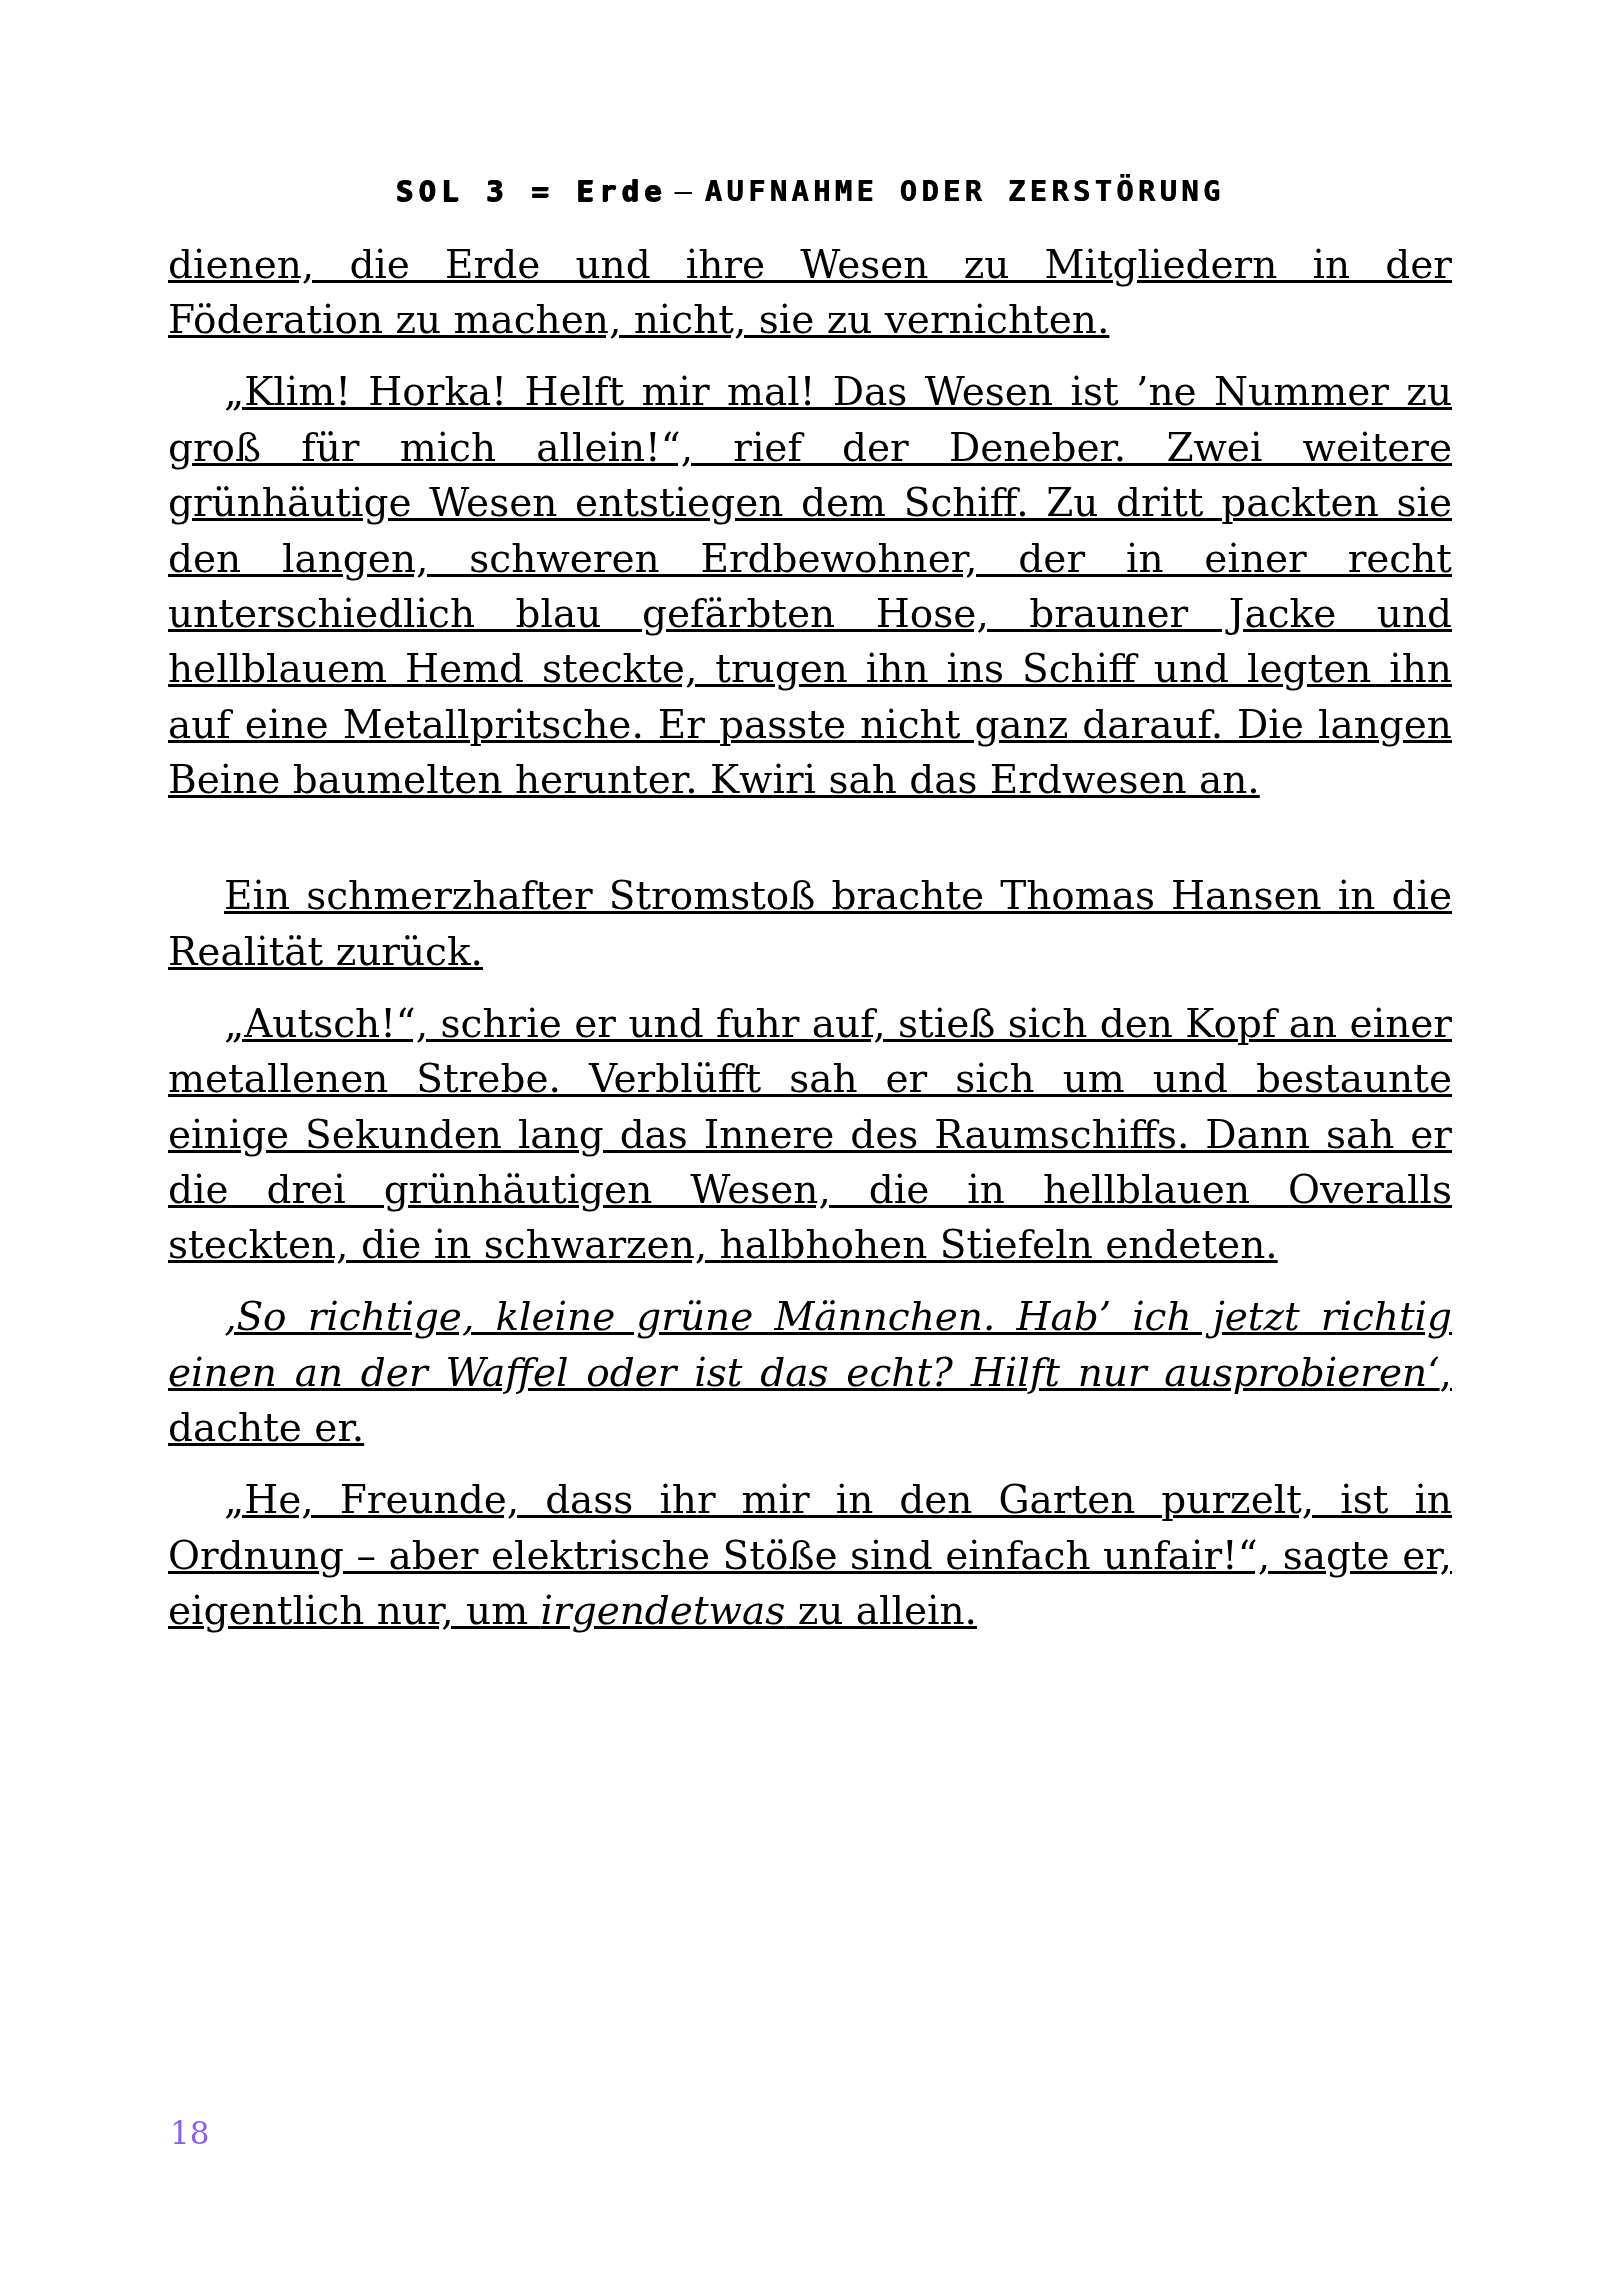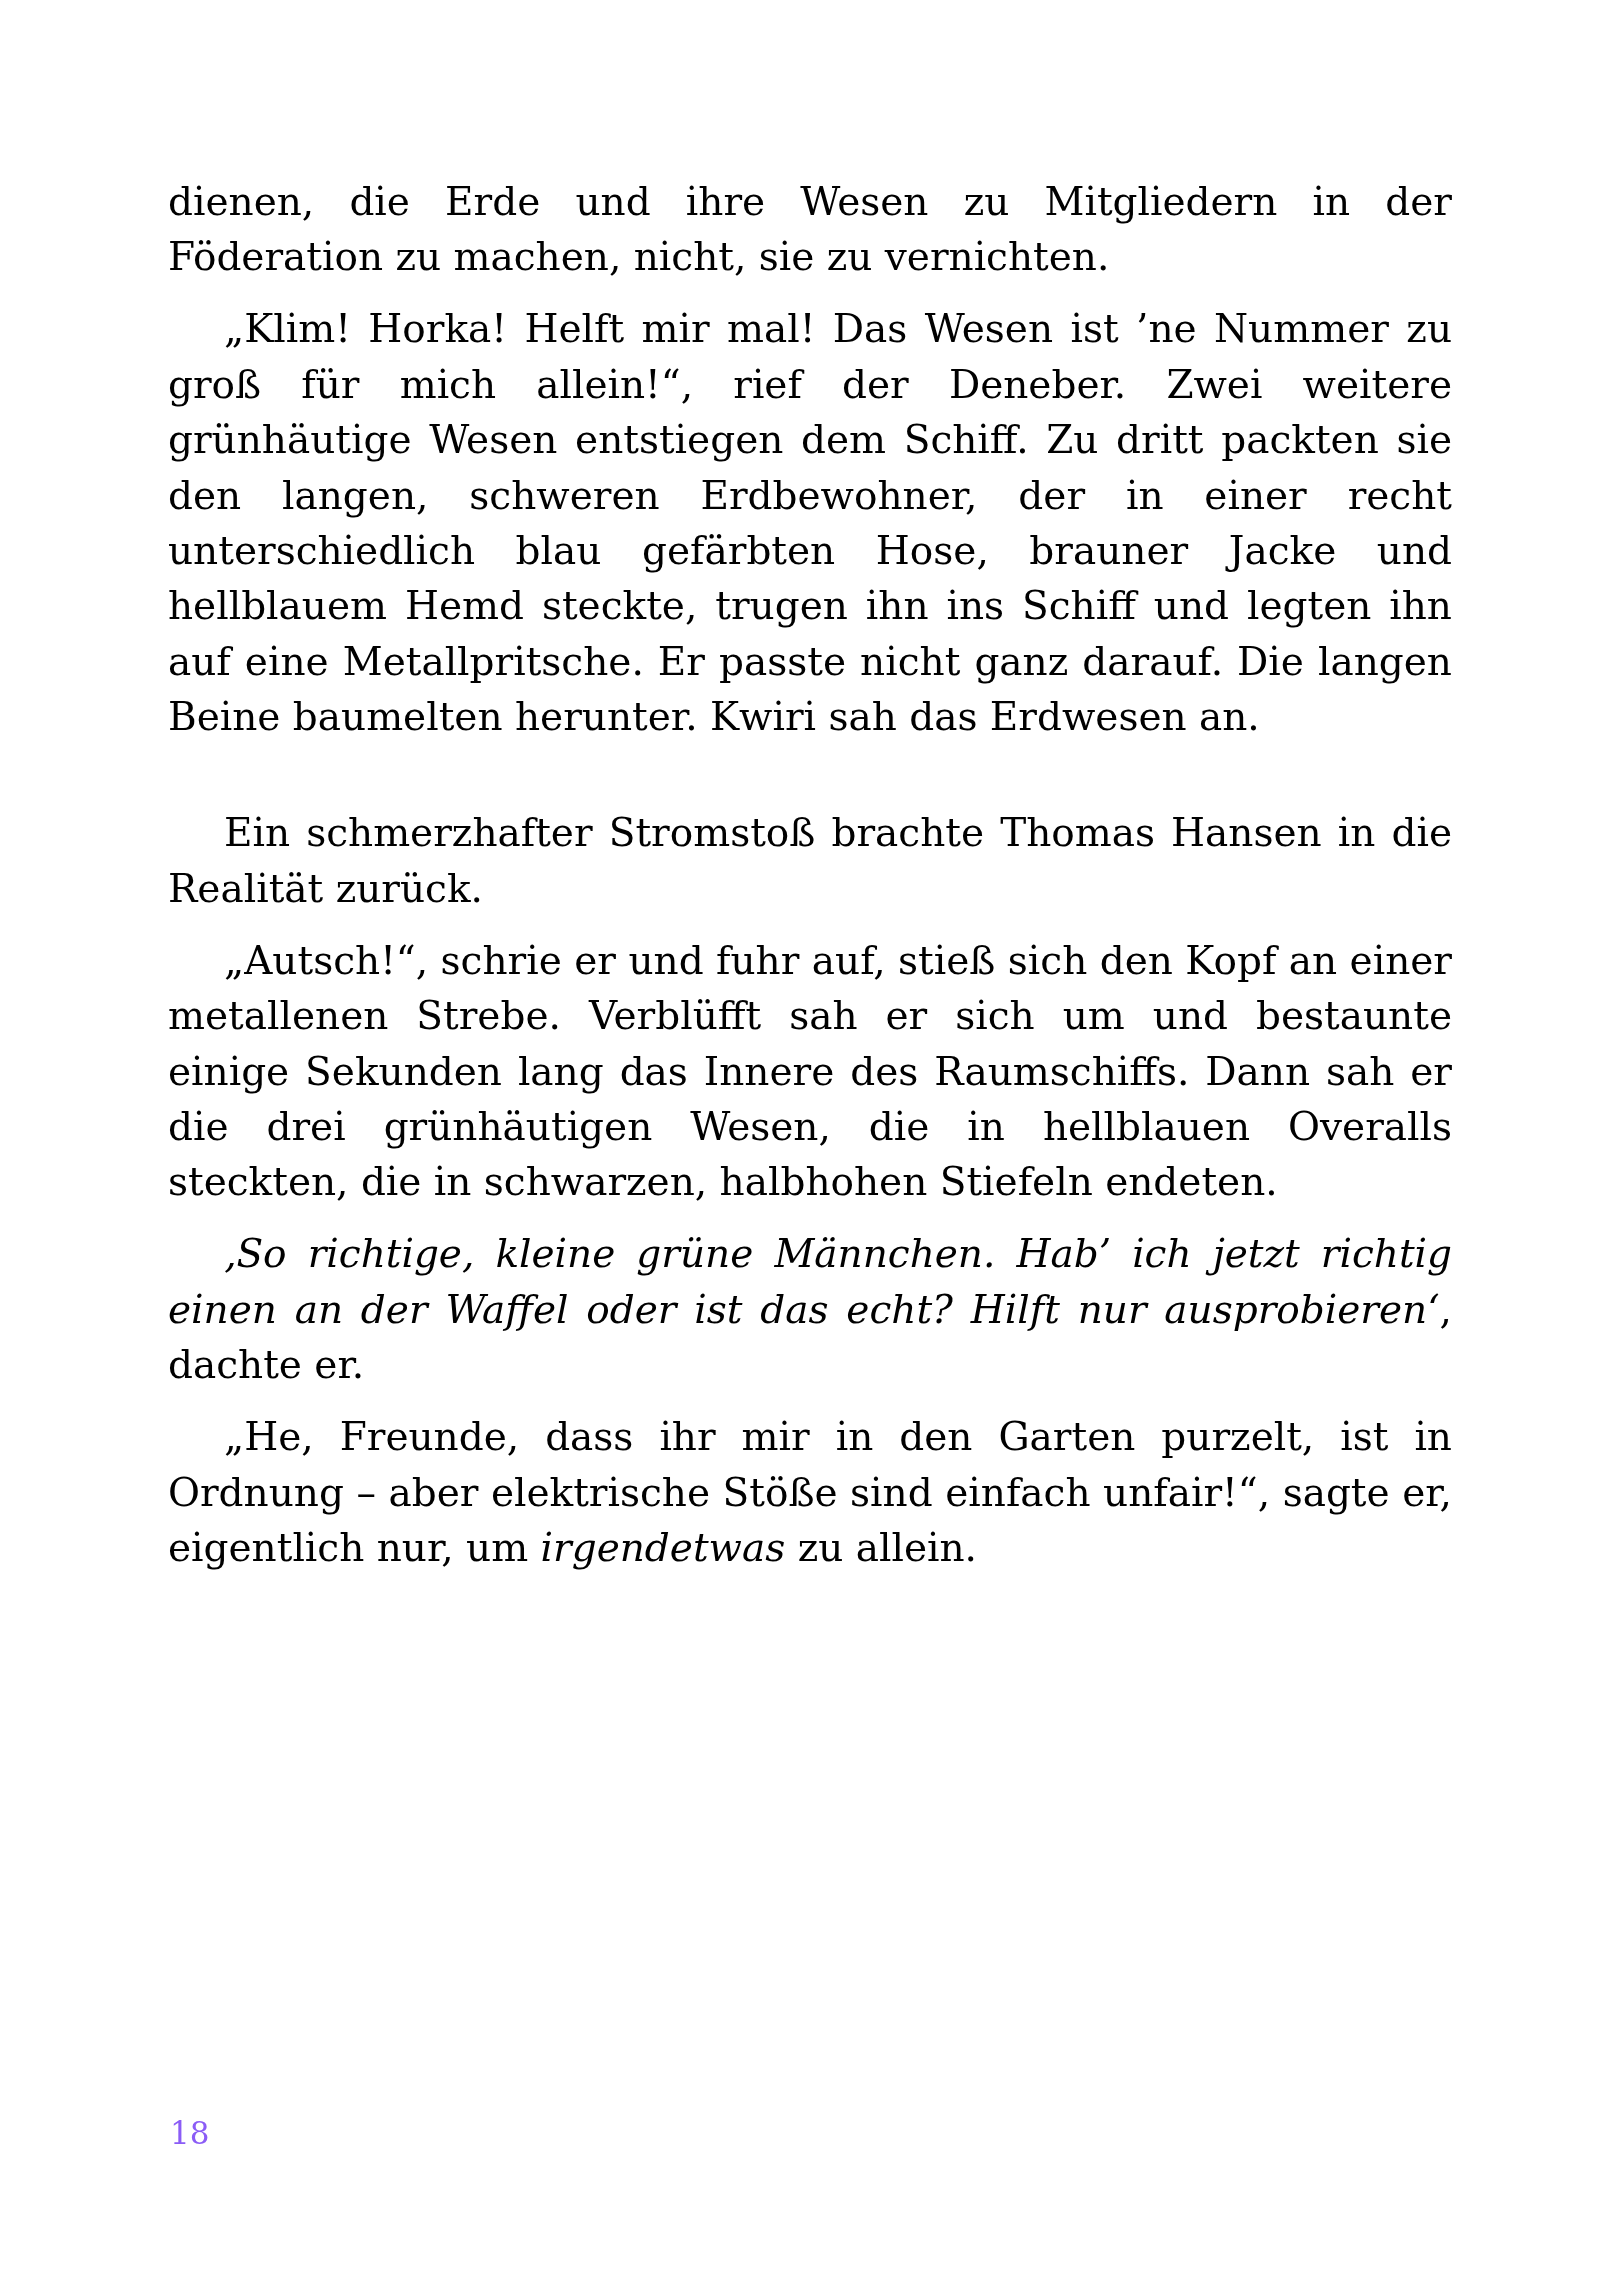--- a/index.html
+++ b/index.html
@@ -38,20 +38,21 @@
     font-weight: 400;
     text-shadow: none;
   }
   .chapter-header .subtitle {
     text-shadow: 0.6px 0 0 #000;
   }
   .body-text {
     font-size: 39px;
     line-height: 1.42;
     text-align: justify;
+    text-decoration: underline;
   }
   .para {
     text-indent: 56px;
     margin-top: 16.7px;
   }
   .para.first {
     text-indent: 0;
     margin-top: 0;
   }
   .para.scene-break {
@@ -66,20 +67,23 @@
     top: 2115px;
     font-size: 31px;
     color: #8b5cf6;
   }
 </style>
 </head>
 <body>
 
 <div class="page">
 
+  <header class="chapter-header">
+    <span class="series">SOL 3 = Erde</span><span class="sep">–</span><span class="subtitle">AUFNAHME ODER ZERSTÖRUNG</span>
+  </header>
 
   <main class="body-text">
 
     <p class="para first">
       <span>dienen, die Erde und ihre Wesen zu Mitgliedern in der Föderation zu machen, nicht, sie zu vernichten.</span>
     </p>
 
     <p class="para">
       <span>„Klim! Horka! Helft mir mal! Das Wesen ist ’ne Nummer zu groß für mich allein!“, rief der Deneber. Zwei weitere grünhäutige Wesen entstiegen dem Schiff. Zu dritt packten sie den langen, schweren Erdbewohner, der in einer recht unterschiedlich blau gefärbten Hose, brauner Jacke und hellblauem Hemd steckte, trugen ihn ins Schiff und legten ihn auf eine Metallpritsche. Er passte nicht ganz darauf. Die langen Beine baumelten herunter. Kwiri sah das Erdwesen an.</span>
     </p>

